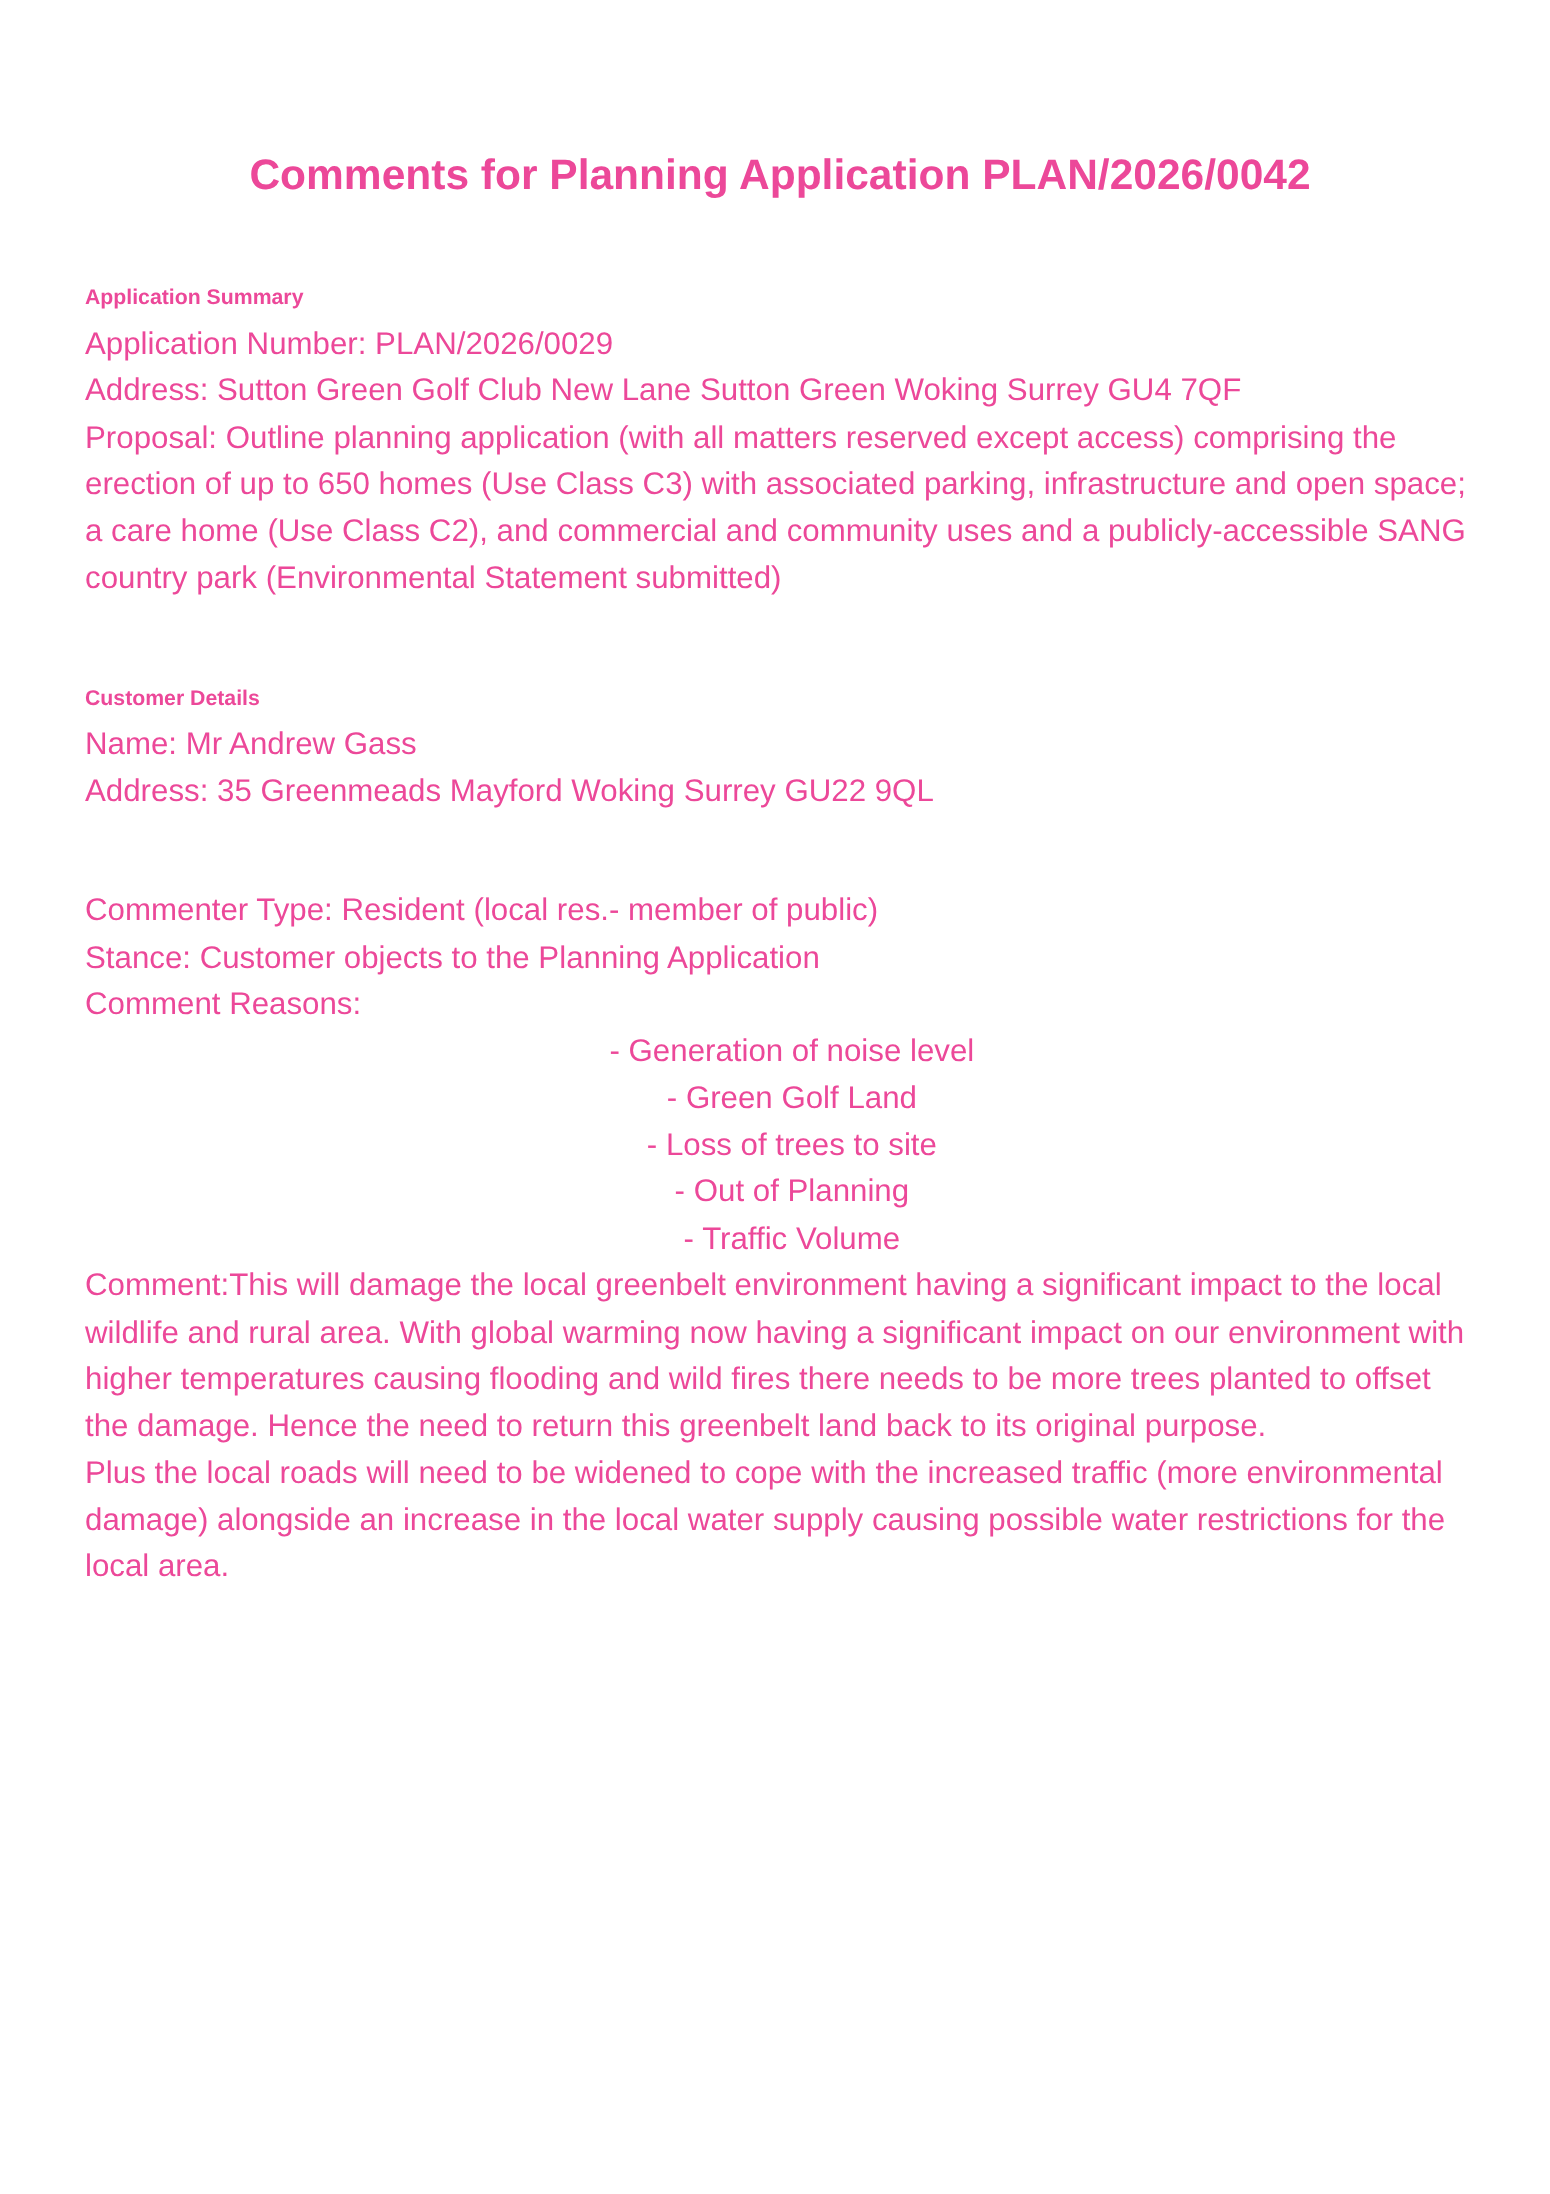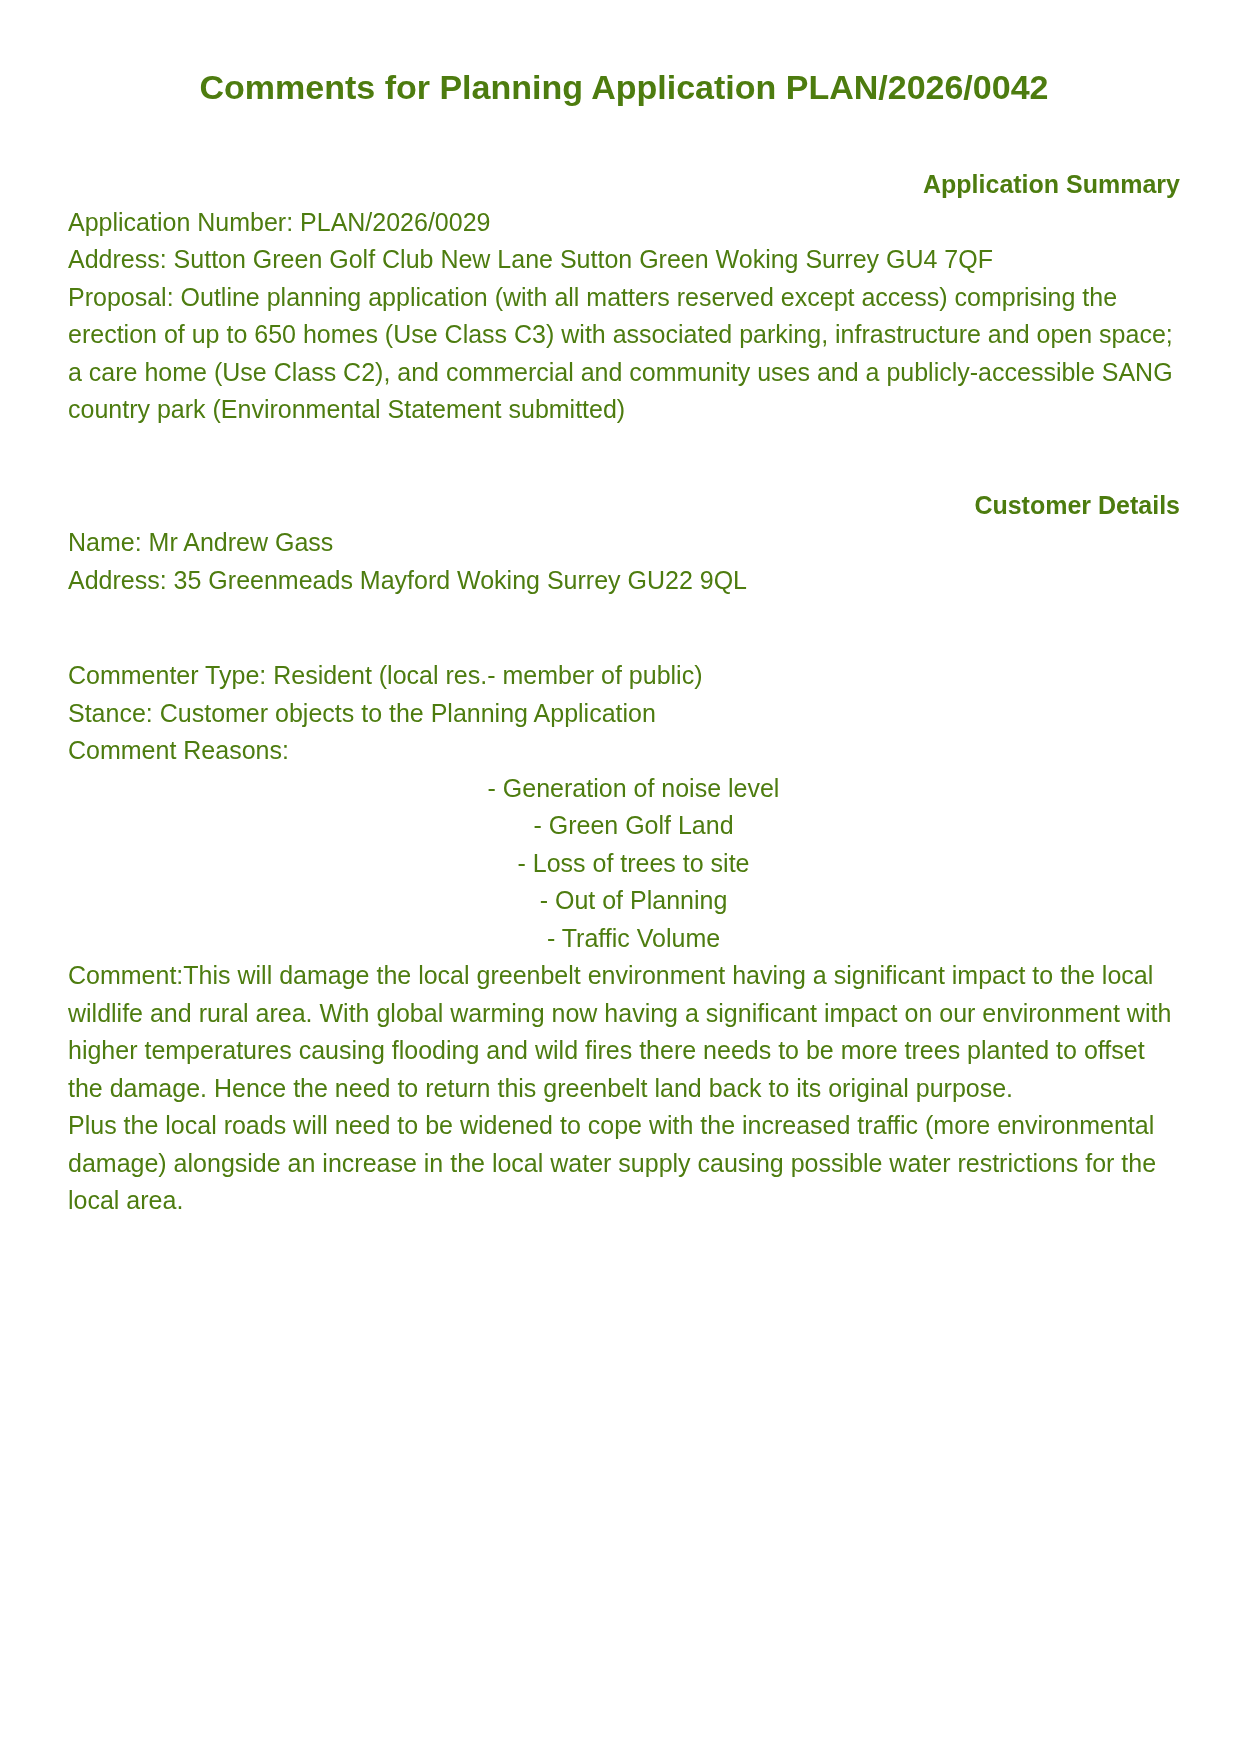--- a/index.html
+++ b/index.html
@@ -5,45 +5,44 @@
   html, body {
     margin: 0;
     padding: 0;
     background: #ffffff;
   }
   .page {
     position: relative;
     width: 1240px;
     height: 1755px;
     background: #ffffff;
-    color: #4d7c0f;
+    color: #ec4899;
     font-family: "Liberation Sans", sans-serif;
     overflow: hidden;
     box-sizing: border-box;
-    padding: 67px 60px 0 68px;
+    padding: 120px 60px 0 68px;
   }
   .doc-title {
     font-size: 34px;
     line-height: 40px;
     font-weight: bold;
     text-align: center;
     margin: 0 0 59px 0;
   }
   .section {
     margin: 0;
   }
   .section + .section {
     margin-top: 58px;
   }
   .section h2 {
-    font-size: 25px;
+    font-size: 17px;
     line-height: 37.5px;
     font-weight: bold;
     margin: 0;
-    text-align: right;
   }
   .section p {
     font-size: 25px;
     line-height: 37.5px;
     font-weight: normal;
     margin: 0;
   }
   .comment-text {
     white-space: pre-wrap;
   }

